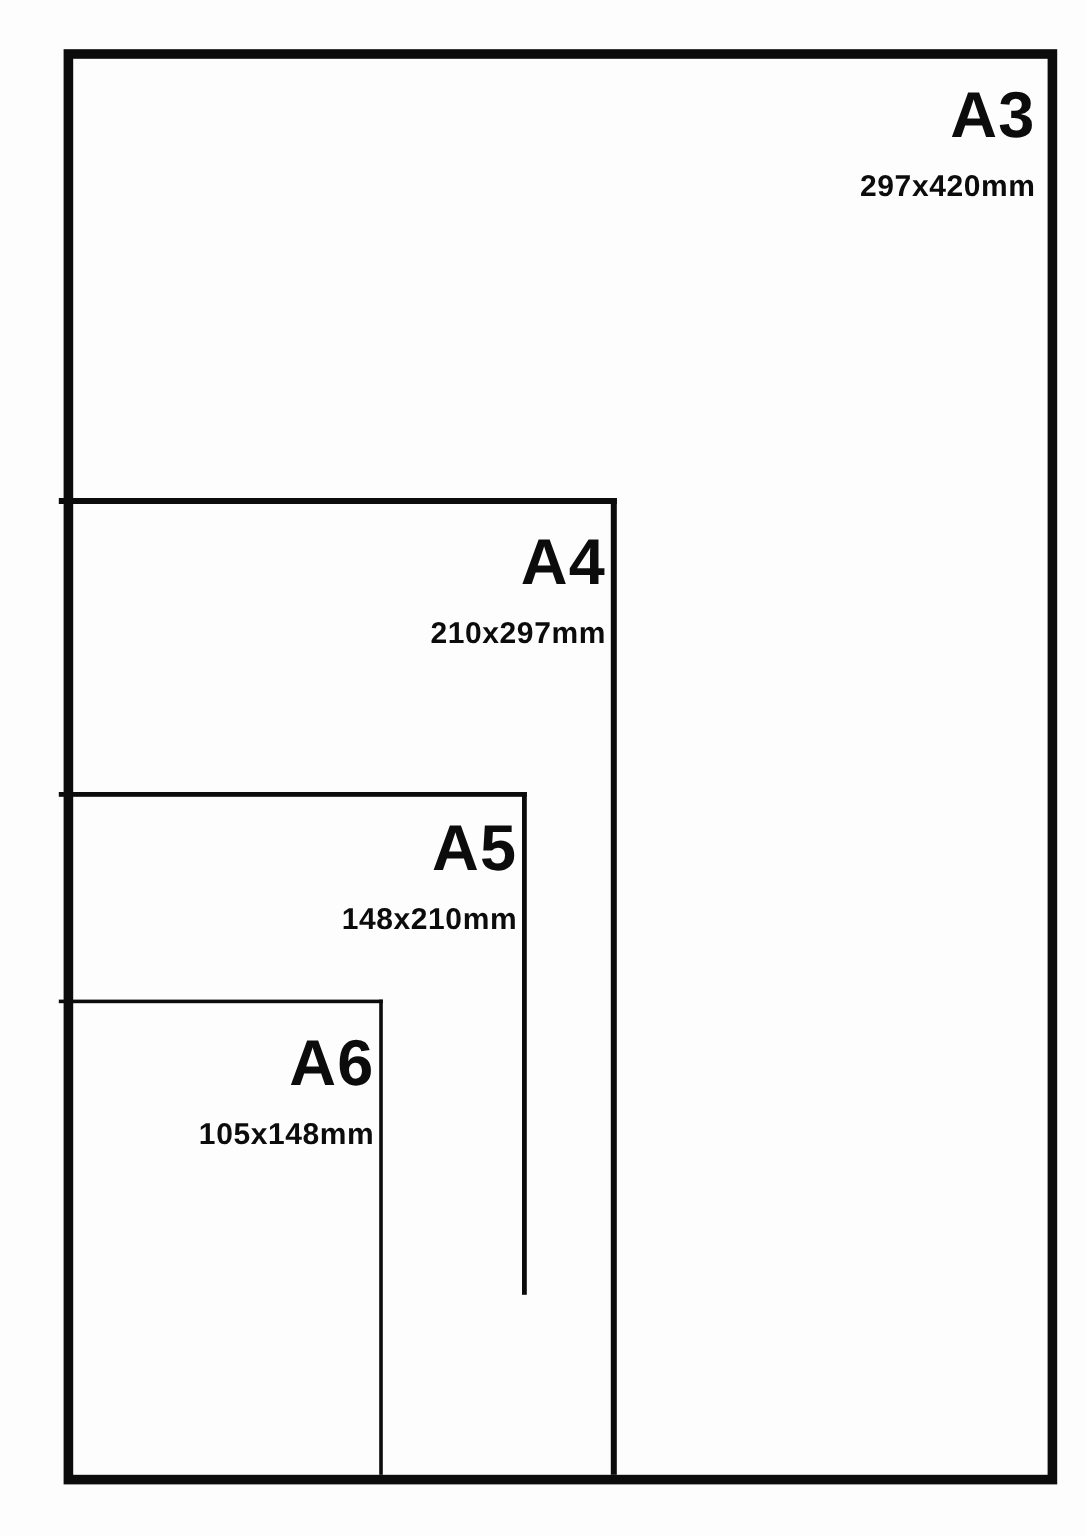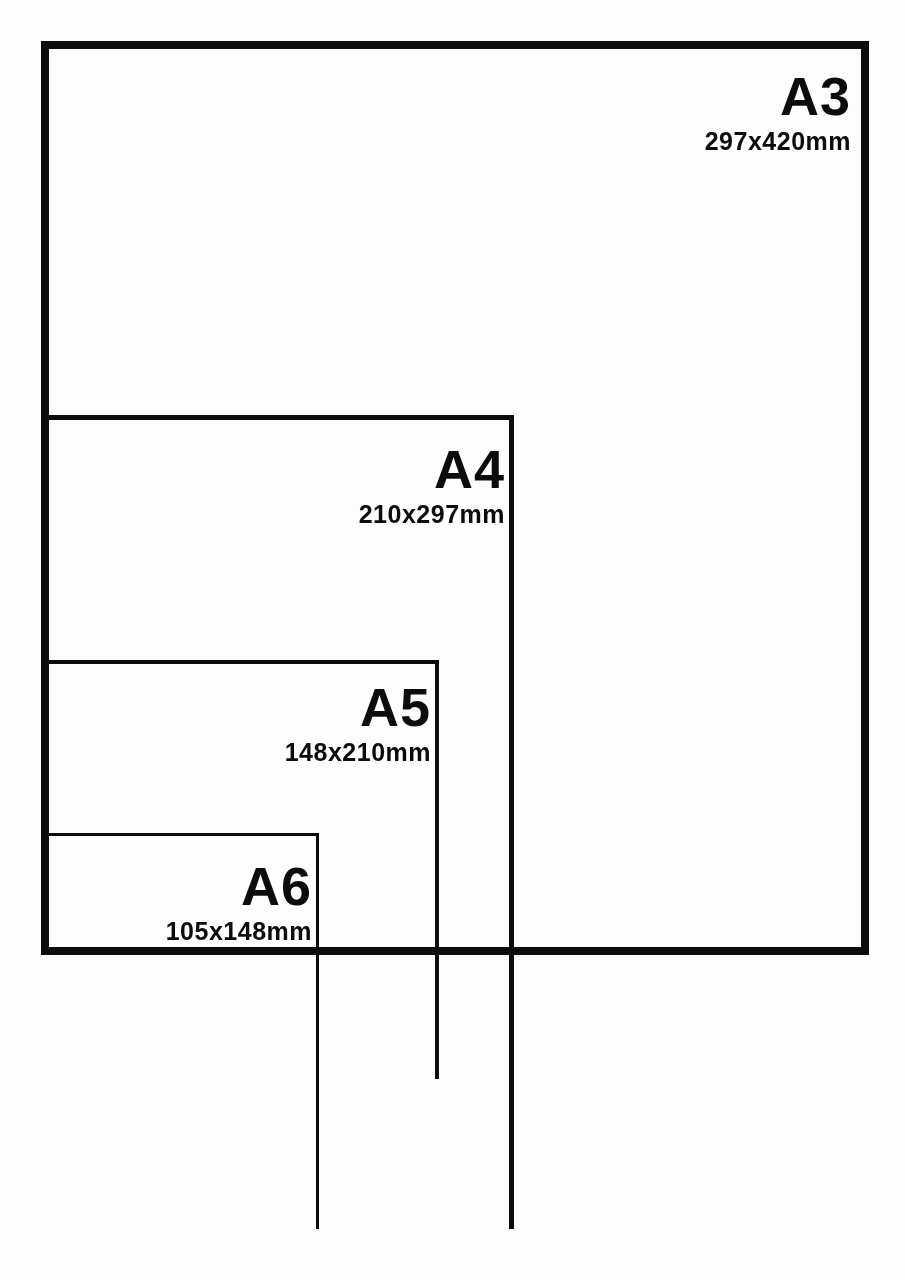--- a/index.html
+++ b/index.html
@@ -20,24 +20,24 @@
   }
   .rect {
     position: absolute;
     border-color: #0c0c0c;
     border-style: solid;
     box-sizing: border-box;
     background: transparent;
   }
   
   .rect-a3 {
-    left: 41px;
+    left: 53px;
     top: 41px;
     width: 828px;
-    height: 914px;
+    height: 1196px;
     border-width: 8px;
   }
   
   .rect-a4 {
     left: 49px;
     top: 415px;
     width: 465px;
     height: 814px;
     border-width: 5px 5px 0 0;
     padding-left: 24px;
@@ -72,21 +72,21 @@
   .size-name {
     font-size: 54px;
     font-weight: 700;
     line-height: 1.08;
     letter-spacing: 1px;
   }
   .size-dims {
     font-size: 25px;
     font-weight: 700;
     line-height: 1.1;
-    margin-top: 3px;
+    margin-top: 17px;
     letter-spacing: 0.5px;
   }
 </style>
 </head>
 <body>
 
 <div class="diagram">
 
   <div class="rect rect-a3">
     <div class="label-block">

